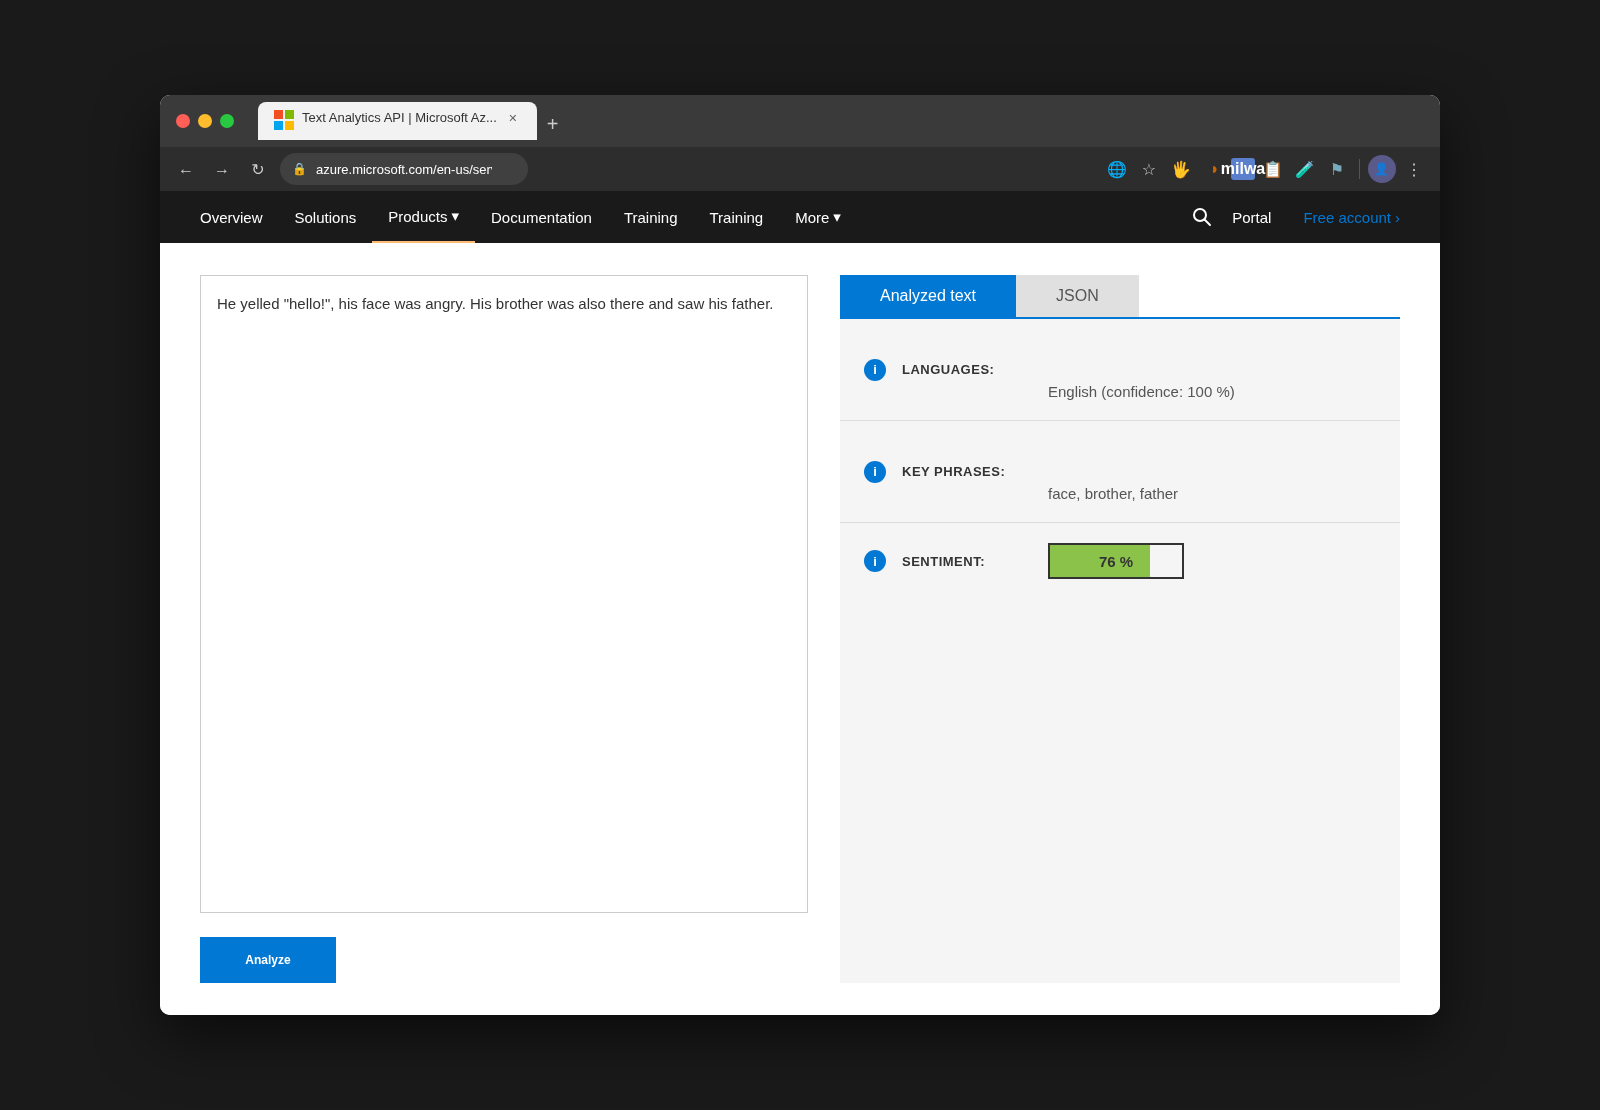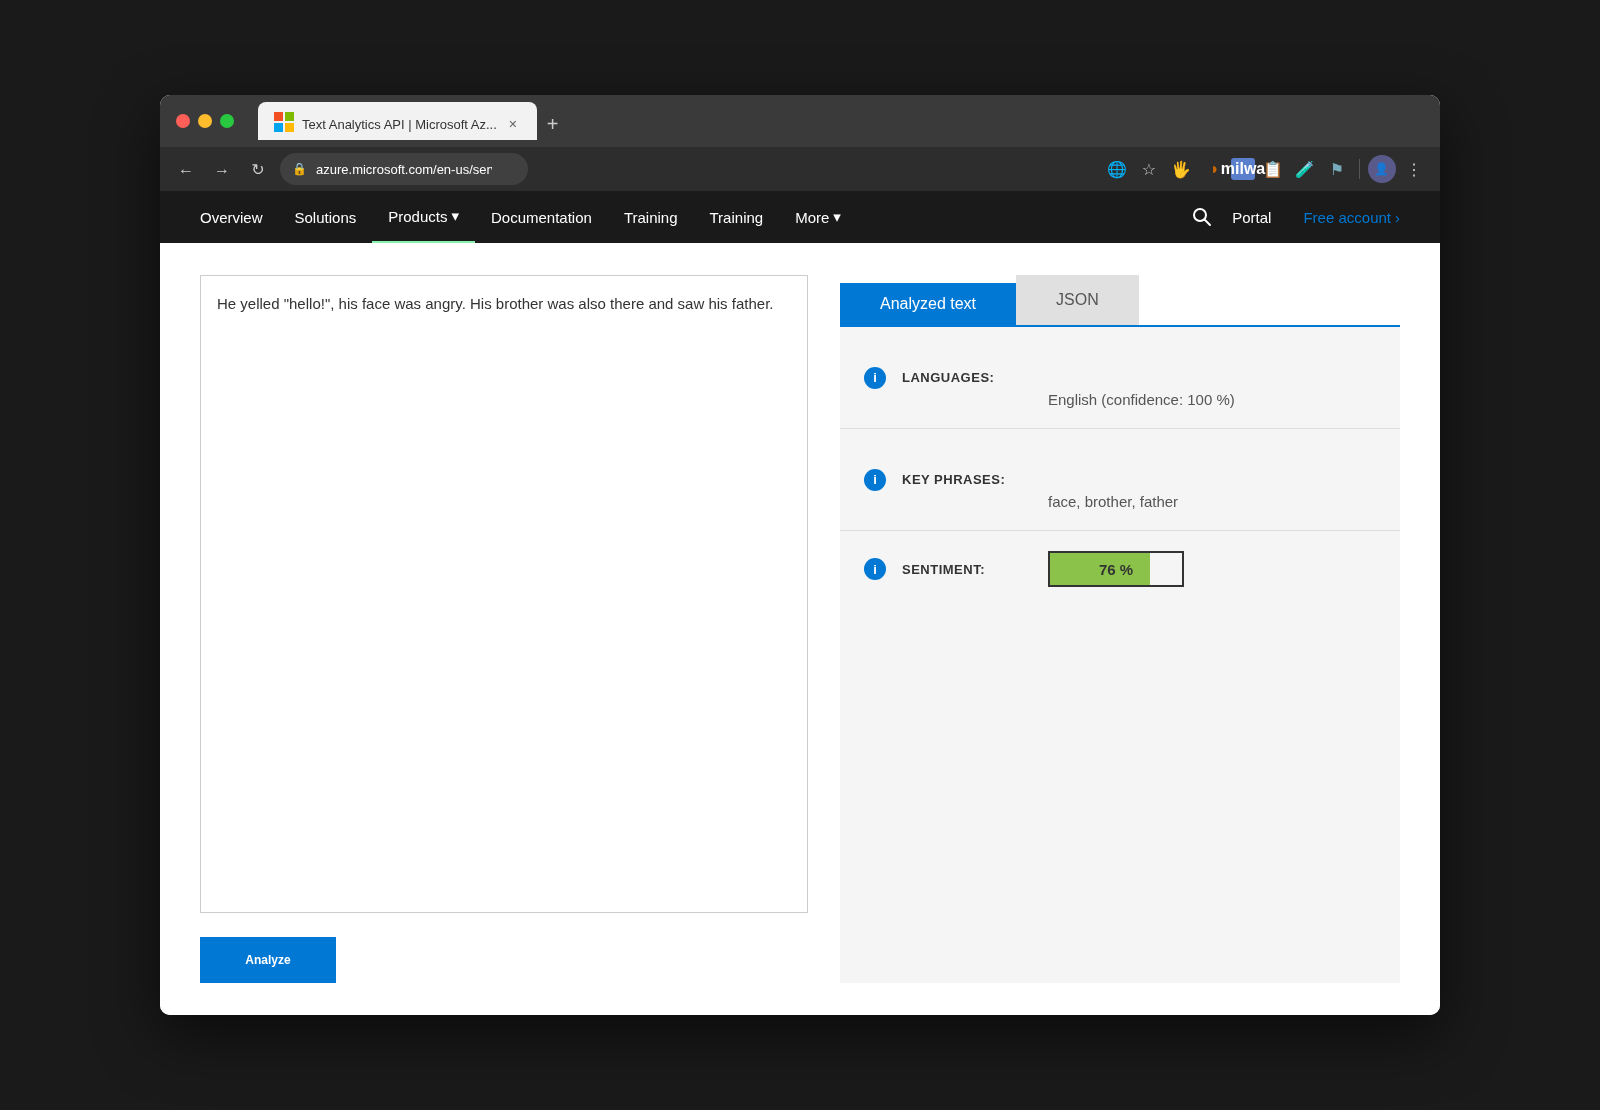--- a/index.html
+++ b/index.html
@@ -47,21 +47,21 @@
       align-items: flex-end;
       gap: 2px;
       flex: 1;
       padding-left: 12px;
     }
     .tab {
       background: #f2f2f2;
       border-radius: 8px 8px 0 0;
       padding: 8px 16px;
       display: flex;
-      align-items: flex-end;
+      align-items: flex-start;
       gap: 8px;
       font-size: 13px;
       color: #333;
       height: 38px;
     }
     .tab-close-btn {
       width: 16px;
       height: 16px;
       display: flex;
       align-items: center;
@@ -177,21 +177,21 @@
       font-size: 15px;
       padding: 0 16px;
       height: 52px;
       display: flex;
       align-items: center;
       cursor: pointer;
       text-decoration: none;
       gap: 4px;
     }
     .azure-nav-item.active {
-      border-bottom: 2px solid #86efac;
+      border-bottom: 2px solid #fdba74;
     }
     .search-icon-nav {
       margin-left: auto;
       color: #fff;
       font-size: 18px;
       cursor: pointer;
     }
     .portal-btn {
       color: #fff;
       font-size: 15px;
@@ -260,21 +260,20 @@
       font-size: 16px;
       cursor: pointer;
       border: none;
       background: none;
       font-family: inherit;
     }
     .tab-btn.active {
       background: #0078d4;
       color: #fff;
       font-weight: 500;
-      margin-top: 8px;
     }
     .tab-btn:not(.active) {
       background: #e0e0e0;
       color: #555;
     }
     .results-panel {
       background: #f5f5f5;
       flex: 1;
       padding: 0;
     }

